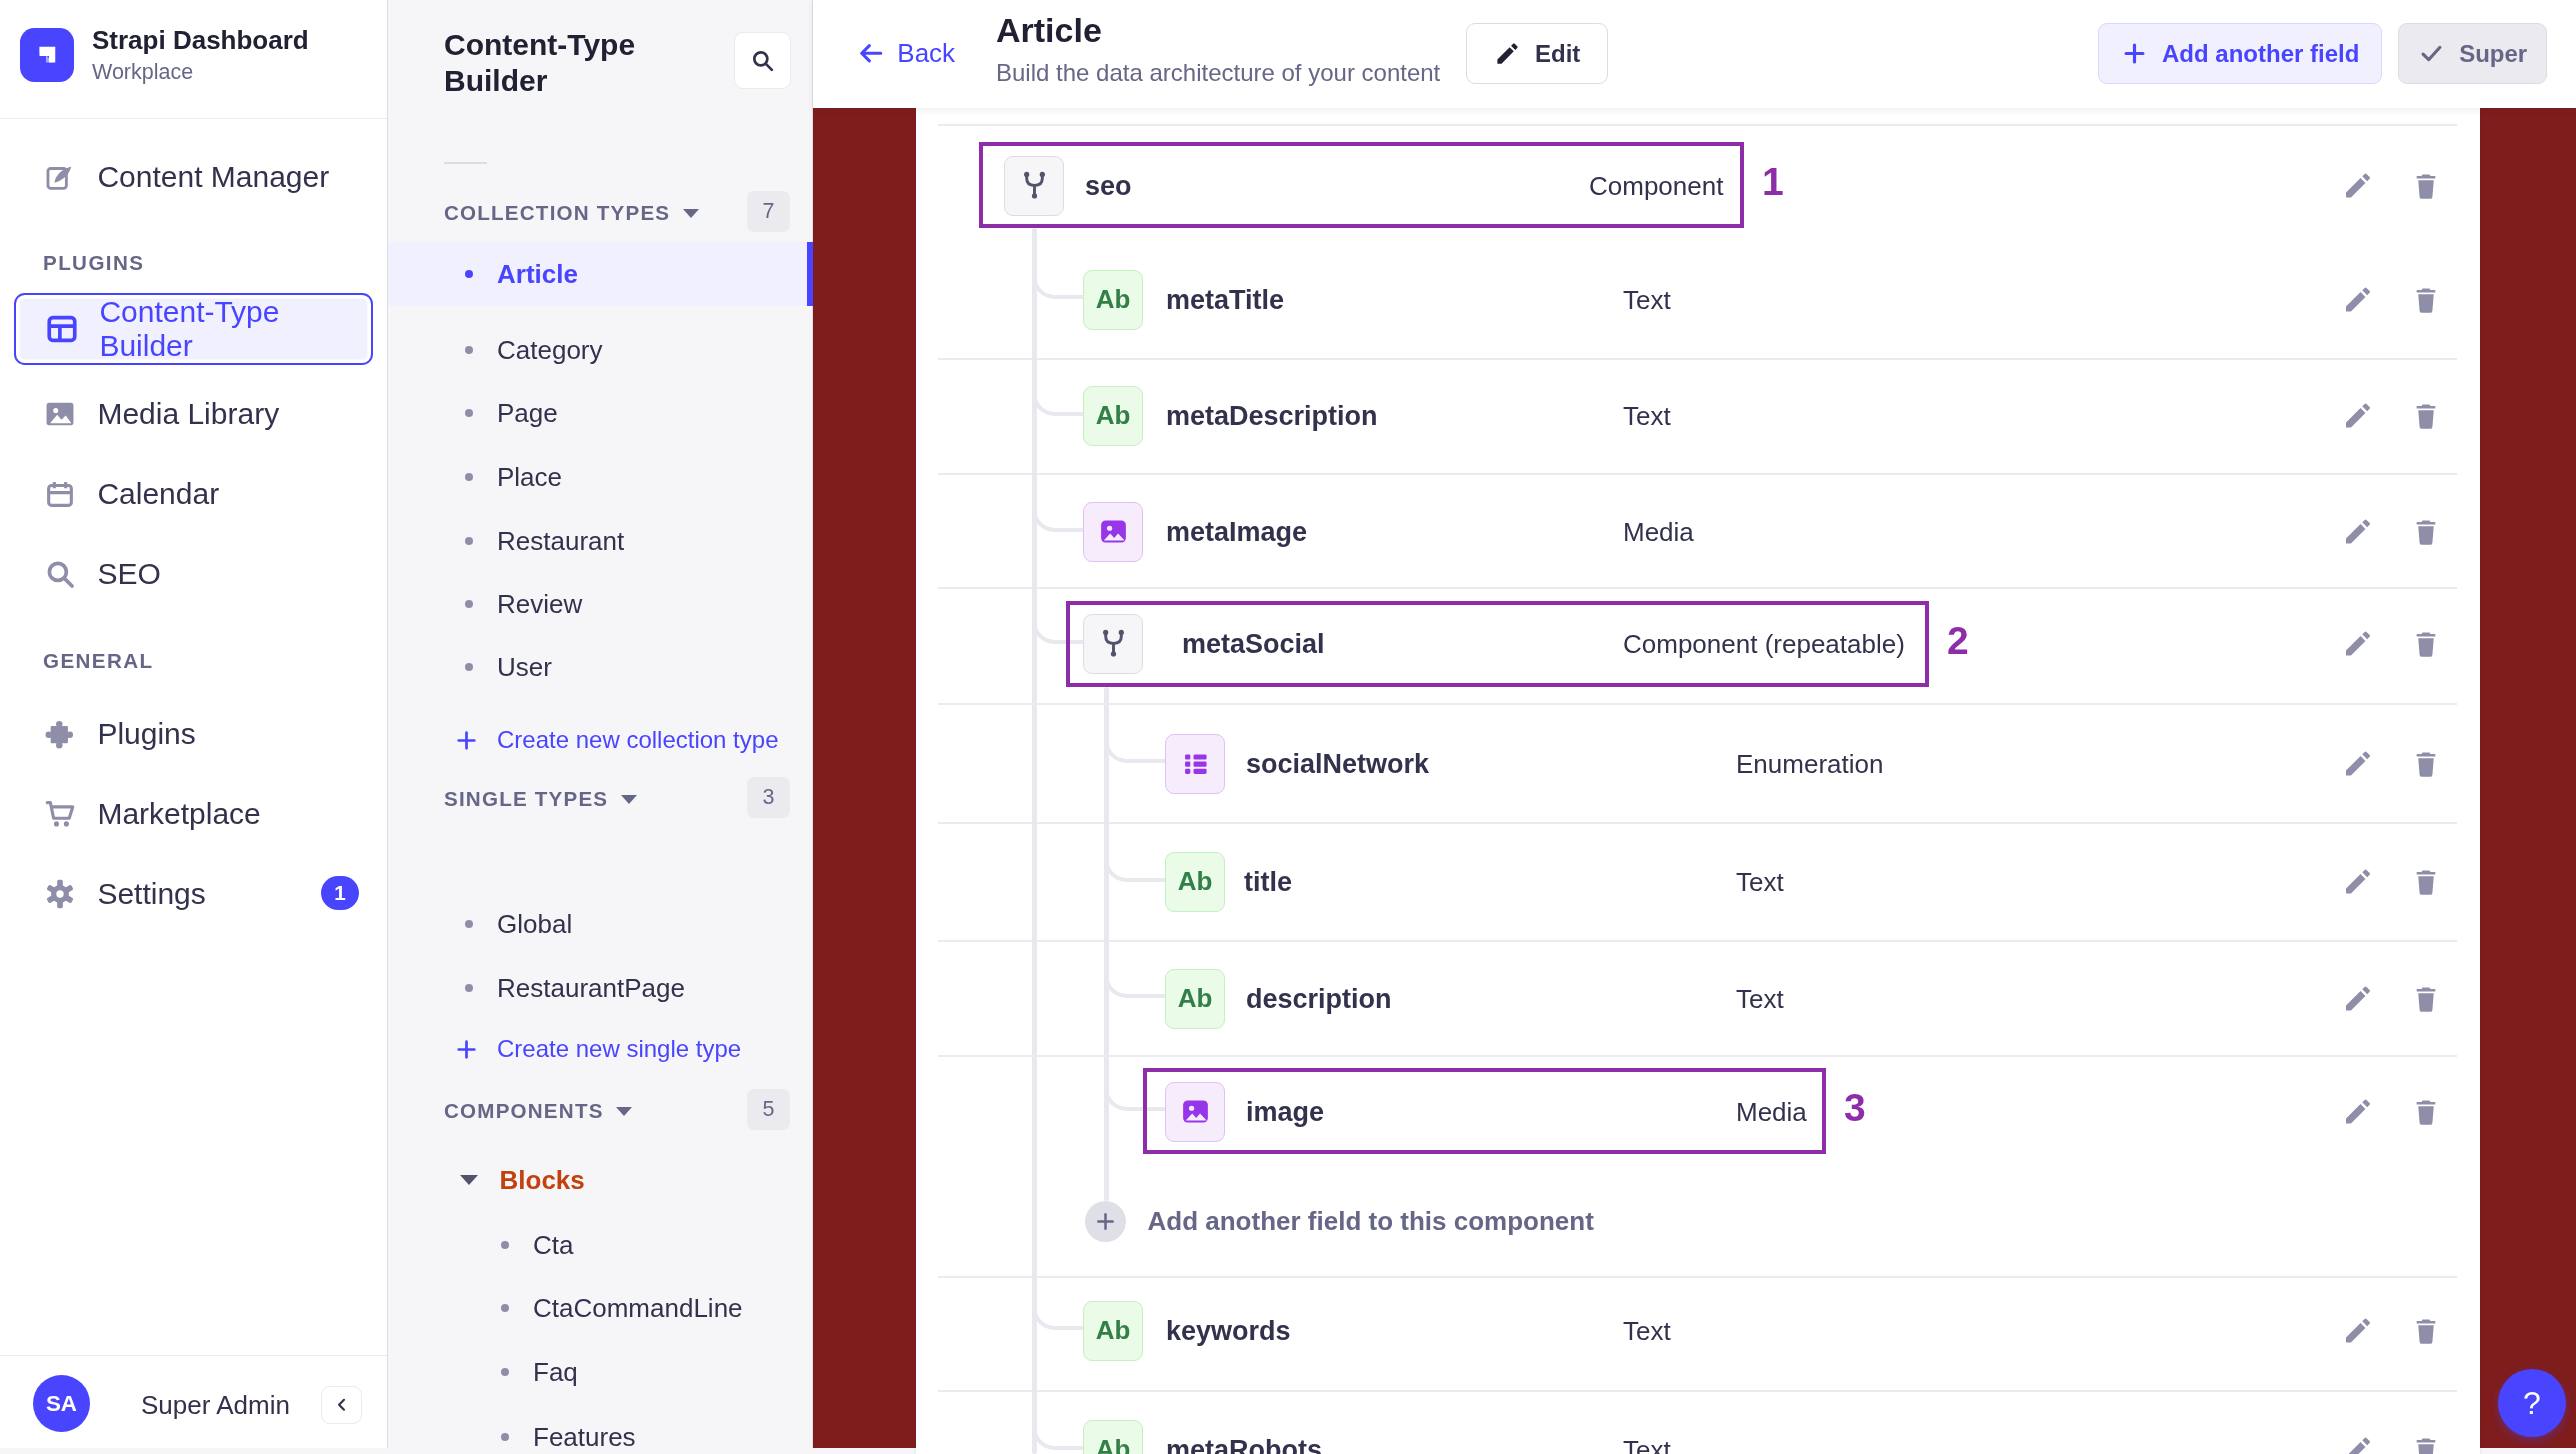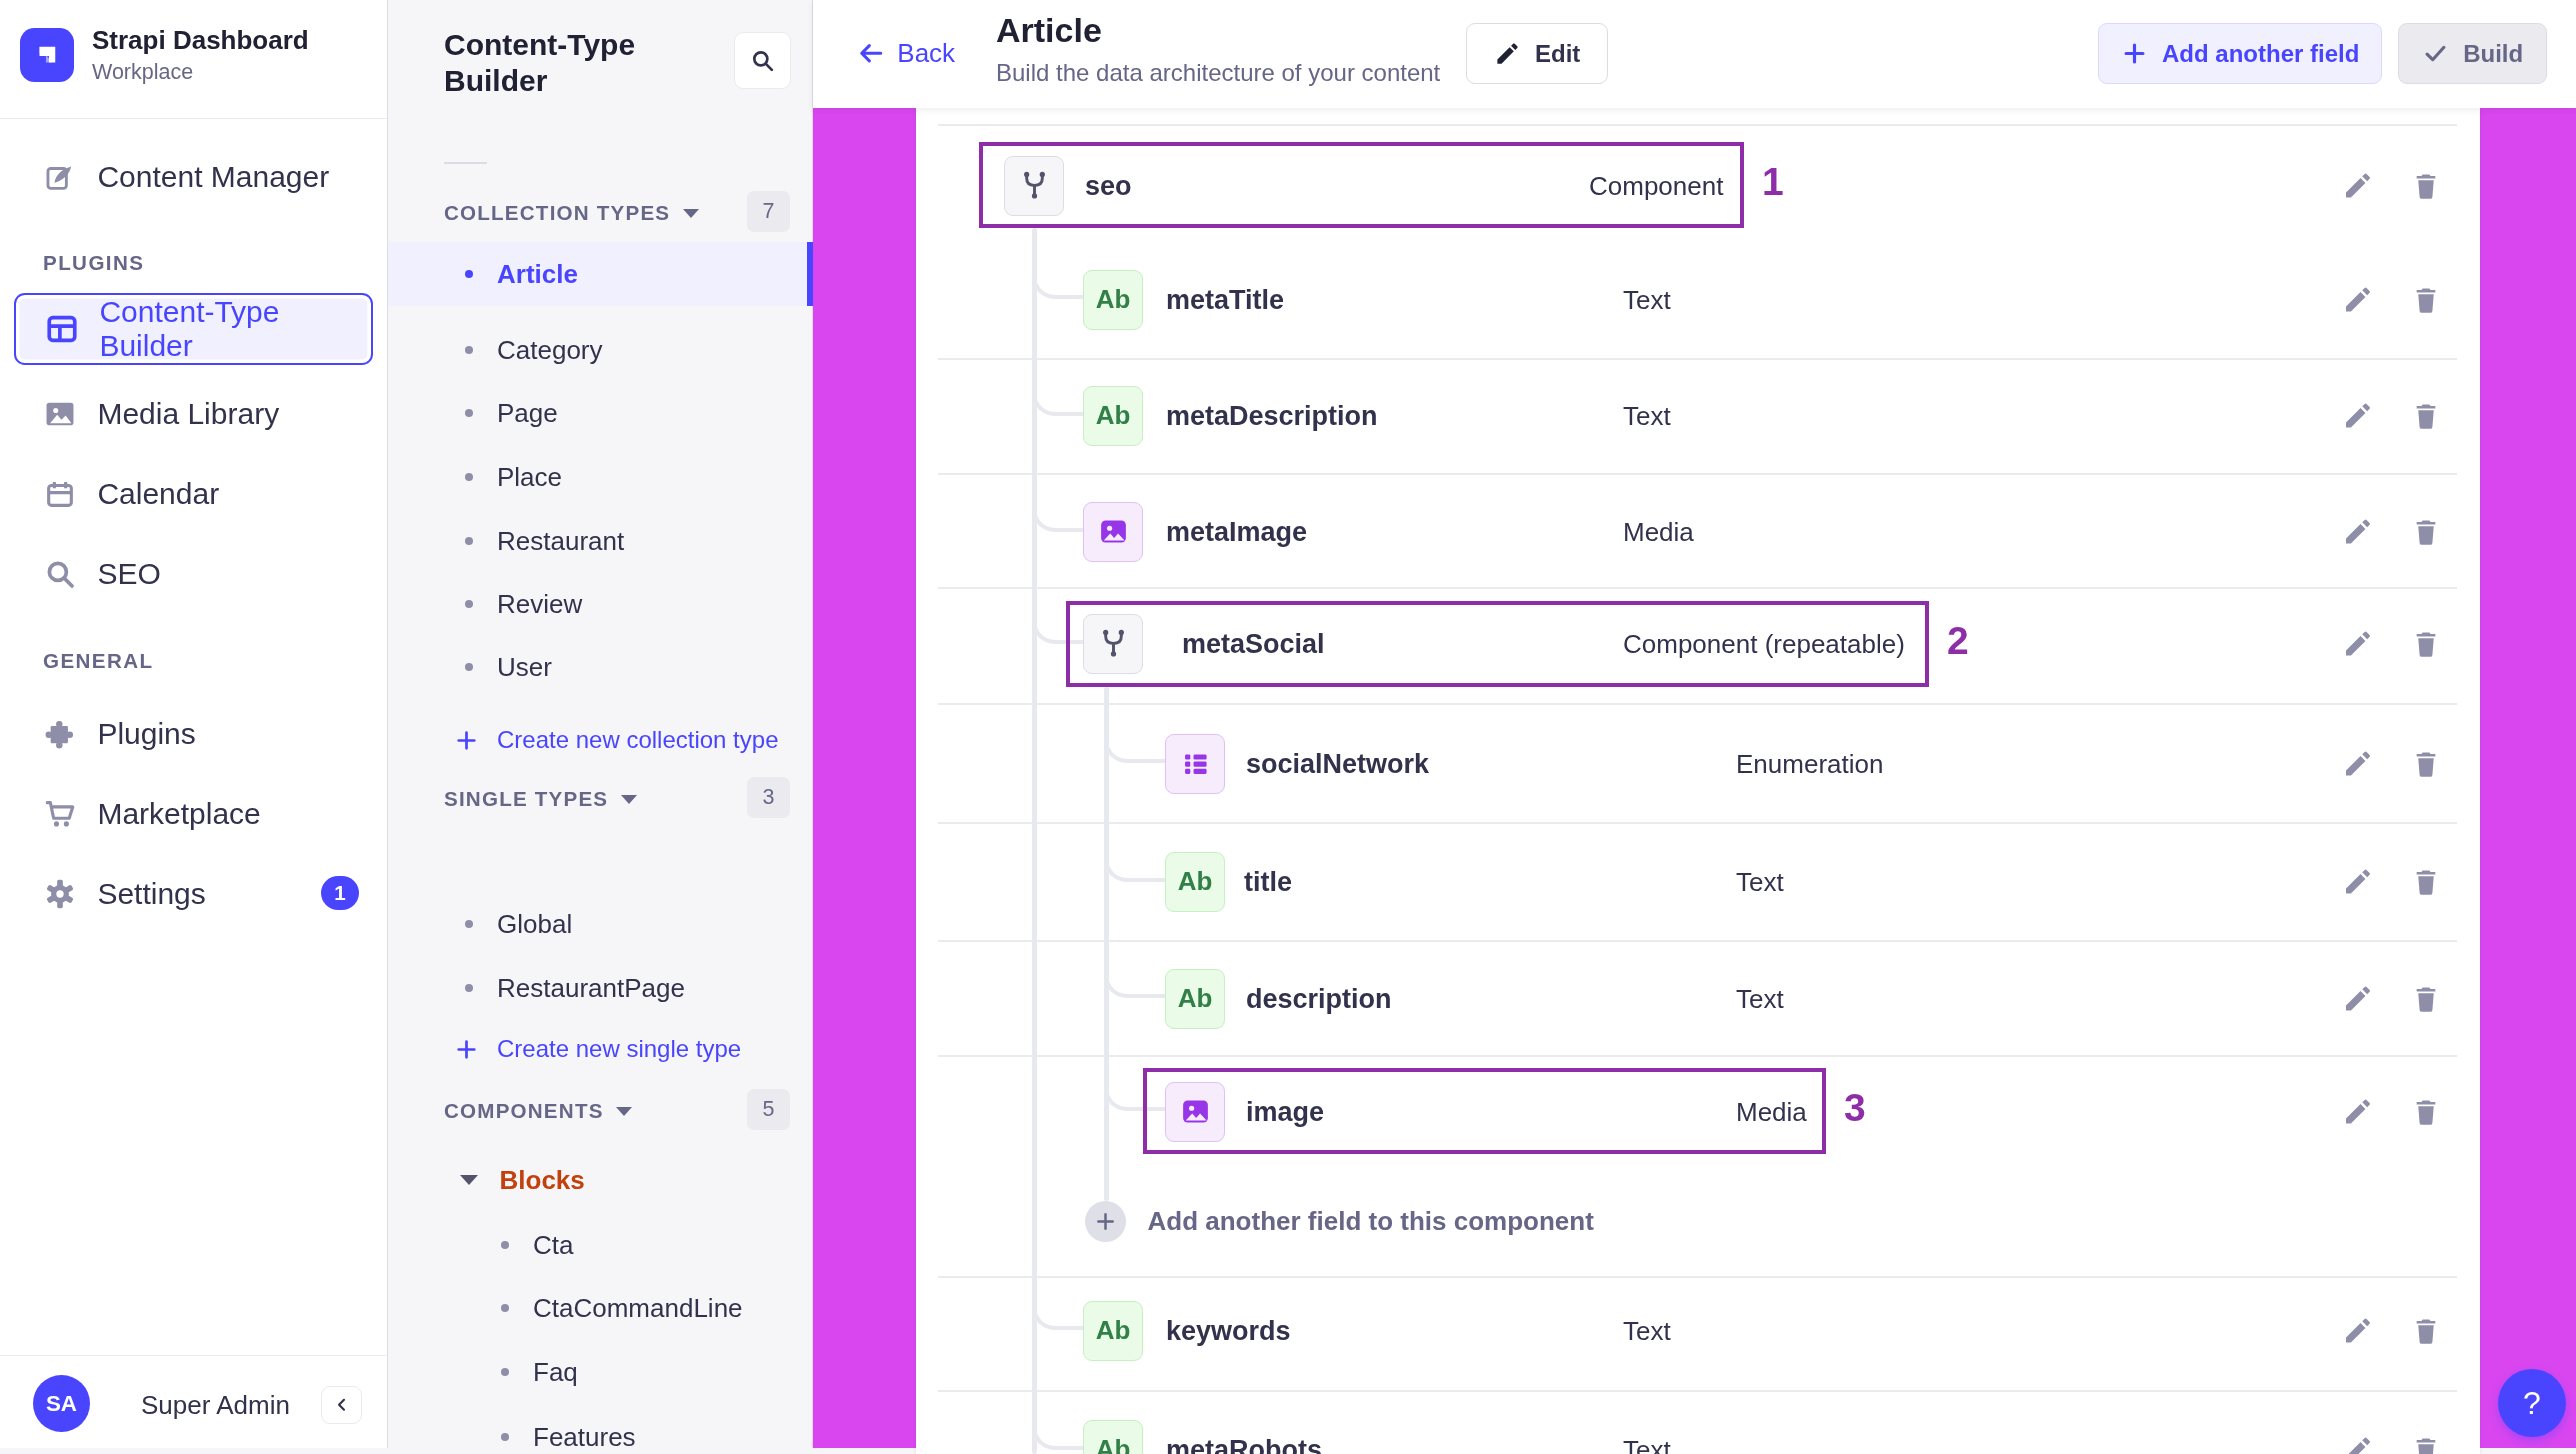--- a/index.html
+++ b/index.html
@@ -52,21 +52,21 @@
   .sb2-item.active .abar{position:absolute;right:0;top:0;width:6.3px;height:100%;background:#4945FF;}
   .sb2-item.lvl2 .dot{margin-left:113px;}
   .create-link{position:absolute;left:0;width:425px;height:64px;display:flex;align-items:center;cursor:pointer;color:#4945FF;}
   .create-link .plus{margin-left:66px;width:25px;height:25px;flex:none;}
   .create-link span.lbl{margin-left:18px;font-size:24px;}
   .sb2-group{position:absolute;left:0;width:425px;height:64px;display:flex;align-items:center;cursor:pointer;}
   .sb2-group .tri{width:0;height:0;border-left:9px solid transparent;border-right:9px solid transparent;border-top:10px solid #53536C;margin-left:72px;}
   .sb2-group span.lbl{margin-left:21.5px;font-size:26px;font-weight:bold;color:#c2410c;}
 
   
-  .main{position:relative;flex:1;height:100%;background:#d946ef;}
+  .main{position:relative;flex:1;height:100%;background:#7f1d1d;}
   .topbar{position:absolute;left:0;top:0;width:100%;height:108px;background:#fff;box-shadow:0 1.8px 7.2px rgba(33,33,52,.08);z-index:5;}
   .back{position:absolute;left:43px;top:38px;display:flex;align-items:center;gap:10.8px;color:#4945FF;font-size:26px;cursor:pointer;}
   .back svg{width:30.5px;height:30.5px}
   .tblock{position:absolute;left:183px;top:10.8px;}
   .ptitle{font-size:34px;font-weight:bold;color:#212134;}
   .psub{font-size:24px;color:#666687;margin-top:9px;}
   .btn{position:absolute;top:23px;height:61px;border-radius:9px;display:flex;align-items:center;justify-content:center;gap:14.4px;
     font-size:24px;font-weight:bold;cursor:pointer;border:0.9px solid transparent;}
   .btn svg{width:27px;height:27px}
   .btn-edit{left:653px;width:142px;background:#fff;border-color:#DCDCE4;color:#32324D;}
@@ -348,21 +348,21 @@
       <div class="btn btn-add">
         <svg viewBox="0 0 24 24" fill="none" stroke="#4945FF" stroke-width="2.8" stroke-linecap="round">
             <path d="M12 4.5v15M4.5 12h15"></path>
           </svg>
         <span>Add another field</span>
       </div>
       <div class="btn btn-save">
         <svg viewBox="0 0 24 24" fill="none" stroke="#666687" stroke-width="2.8" stroke-linecap="round" stroke-linejoin="round">
             <path d="M4.5 12.5 9.5 17.5 19.5 6.5"></path>
           </svg>
-        <span>Build</span>
+        <span>Super</span>
       </div>
     </header>
 
     <div class="card" id="card">
       <div class="add-row" style="top: 1073px;">
         <span class="plus-circle">
           <svg viewBox="0 0 24 24" fill="none" stroke="#666687" stroke-width="2.6" stroke-linecap="round">
               <path d="M12 4.5v15M4.5 12h15"></path>
             </svg>
         </span>

